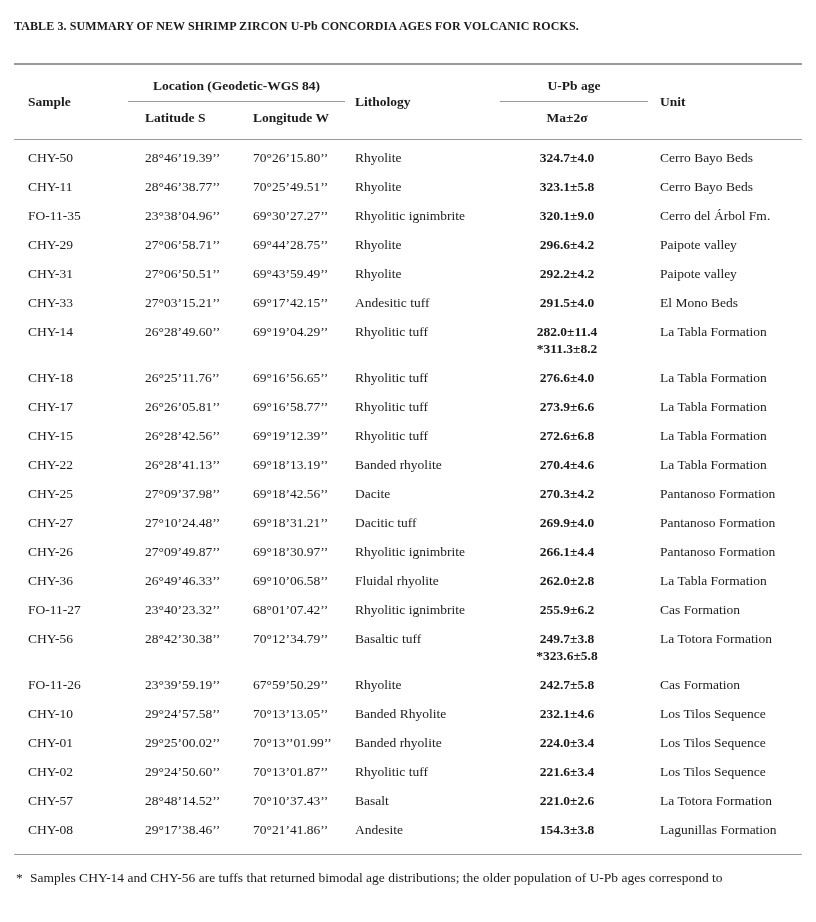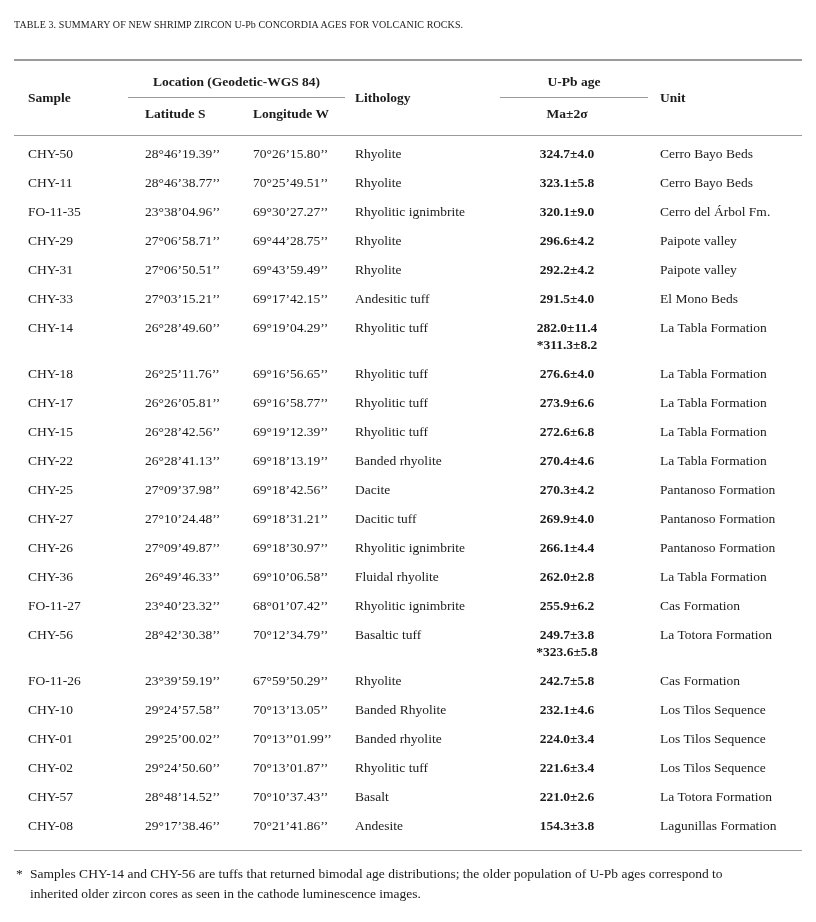--- a/index.html
+++ b/index.html
@@ -6,22 +6,22 @@
   html, body {
     width: 816px;
     background: #ffffff;
     color: #1b1b1b;
     font-family: "Liberation Serif", serif;
   }
   body { height: 922px; overflow: hidden; }
   .page { padding: 19px 14px 0 14px; }
 
   .title {
-    font-weight: normal;
-    font-size: 10px;
+    font-weight: bold;
+    font-size: 12px;
     letter-spacing: 0.1px;
     margin-bottom: 29px;
     white-space: nowrap;
   }
 
   table.data-table {
     width: 788px;
     border-collapse: collapse;
     table-layout: fixed;
     font-size: 13.5px;
@@ -309,17 +309,16 @@
           <td class="col-age">154.3±3.8</td>
           <td class="col-unit">Lagunillas Formation</td>
         </tr>
       </tbody>
   </table>
 
   <div class="footnote">
     <span class="fn-marker">*</span>
     <span class="fn-text">
       <span>Samples CHY-14 and CHY-56 are tuffs that returned bimodal age distributions; the older population of U-Pb ages correspond to</span><br>
-      <span>inherited older zircon cores as seen in the cathode luminescence images.</span>
     </span>
   </div>
 
 </div>
 
 </body></html>

